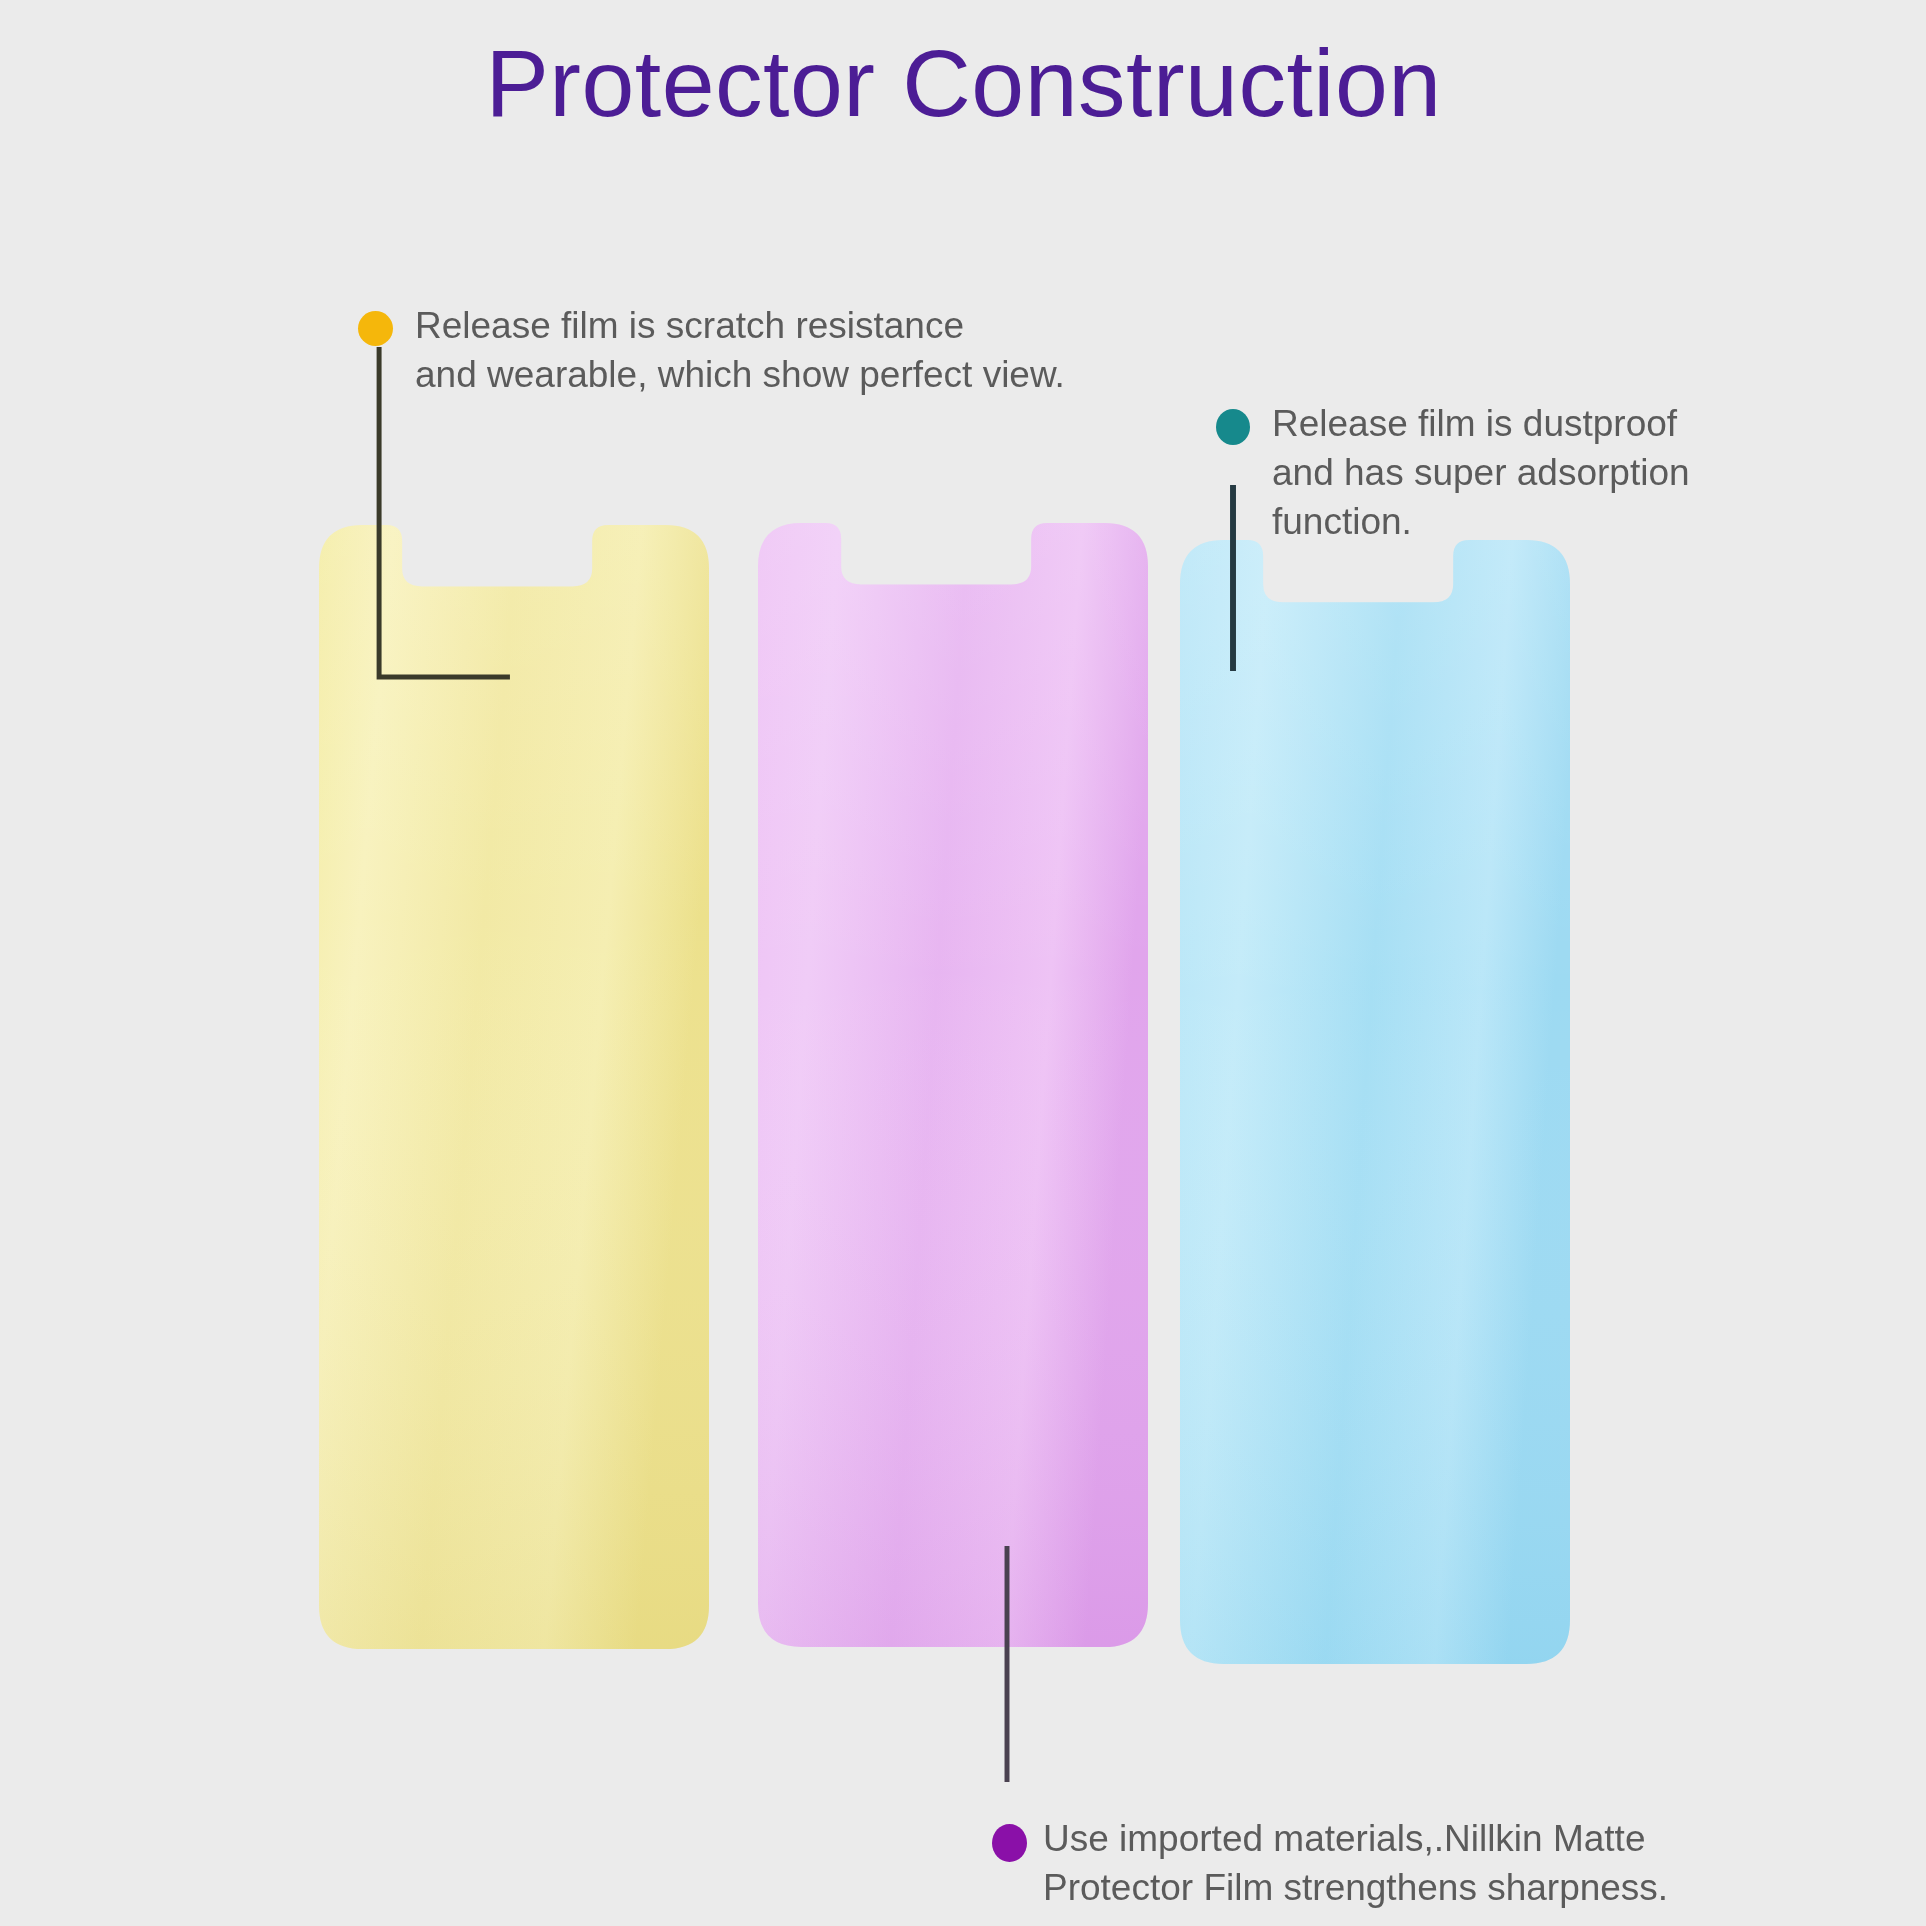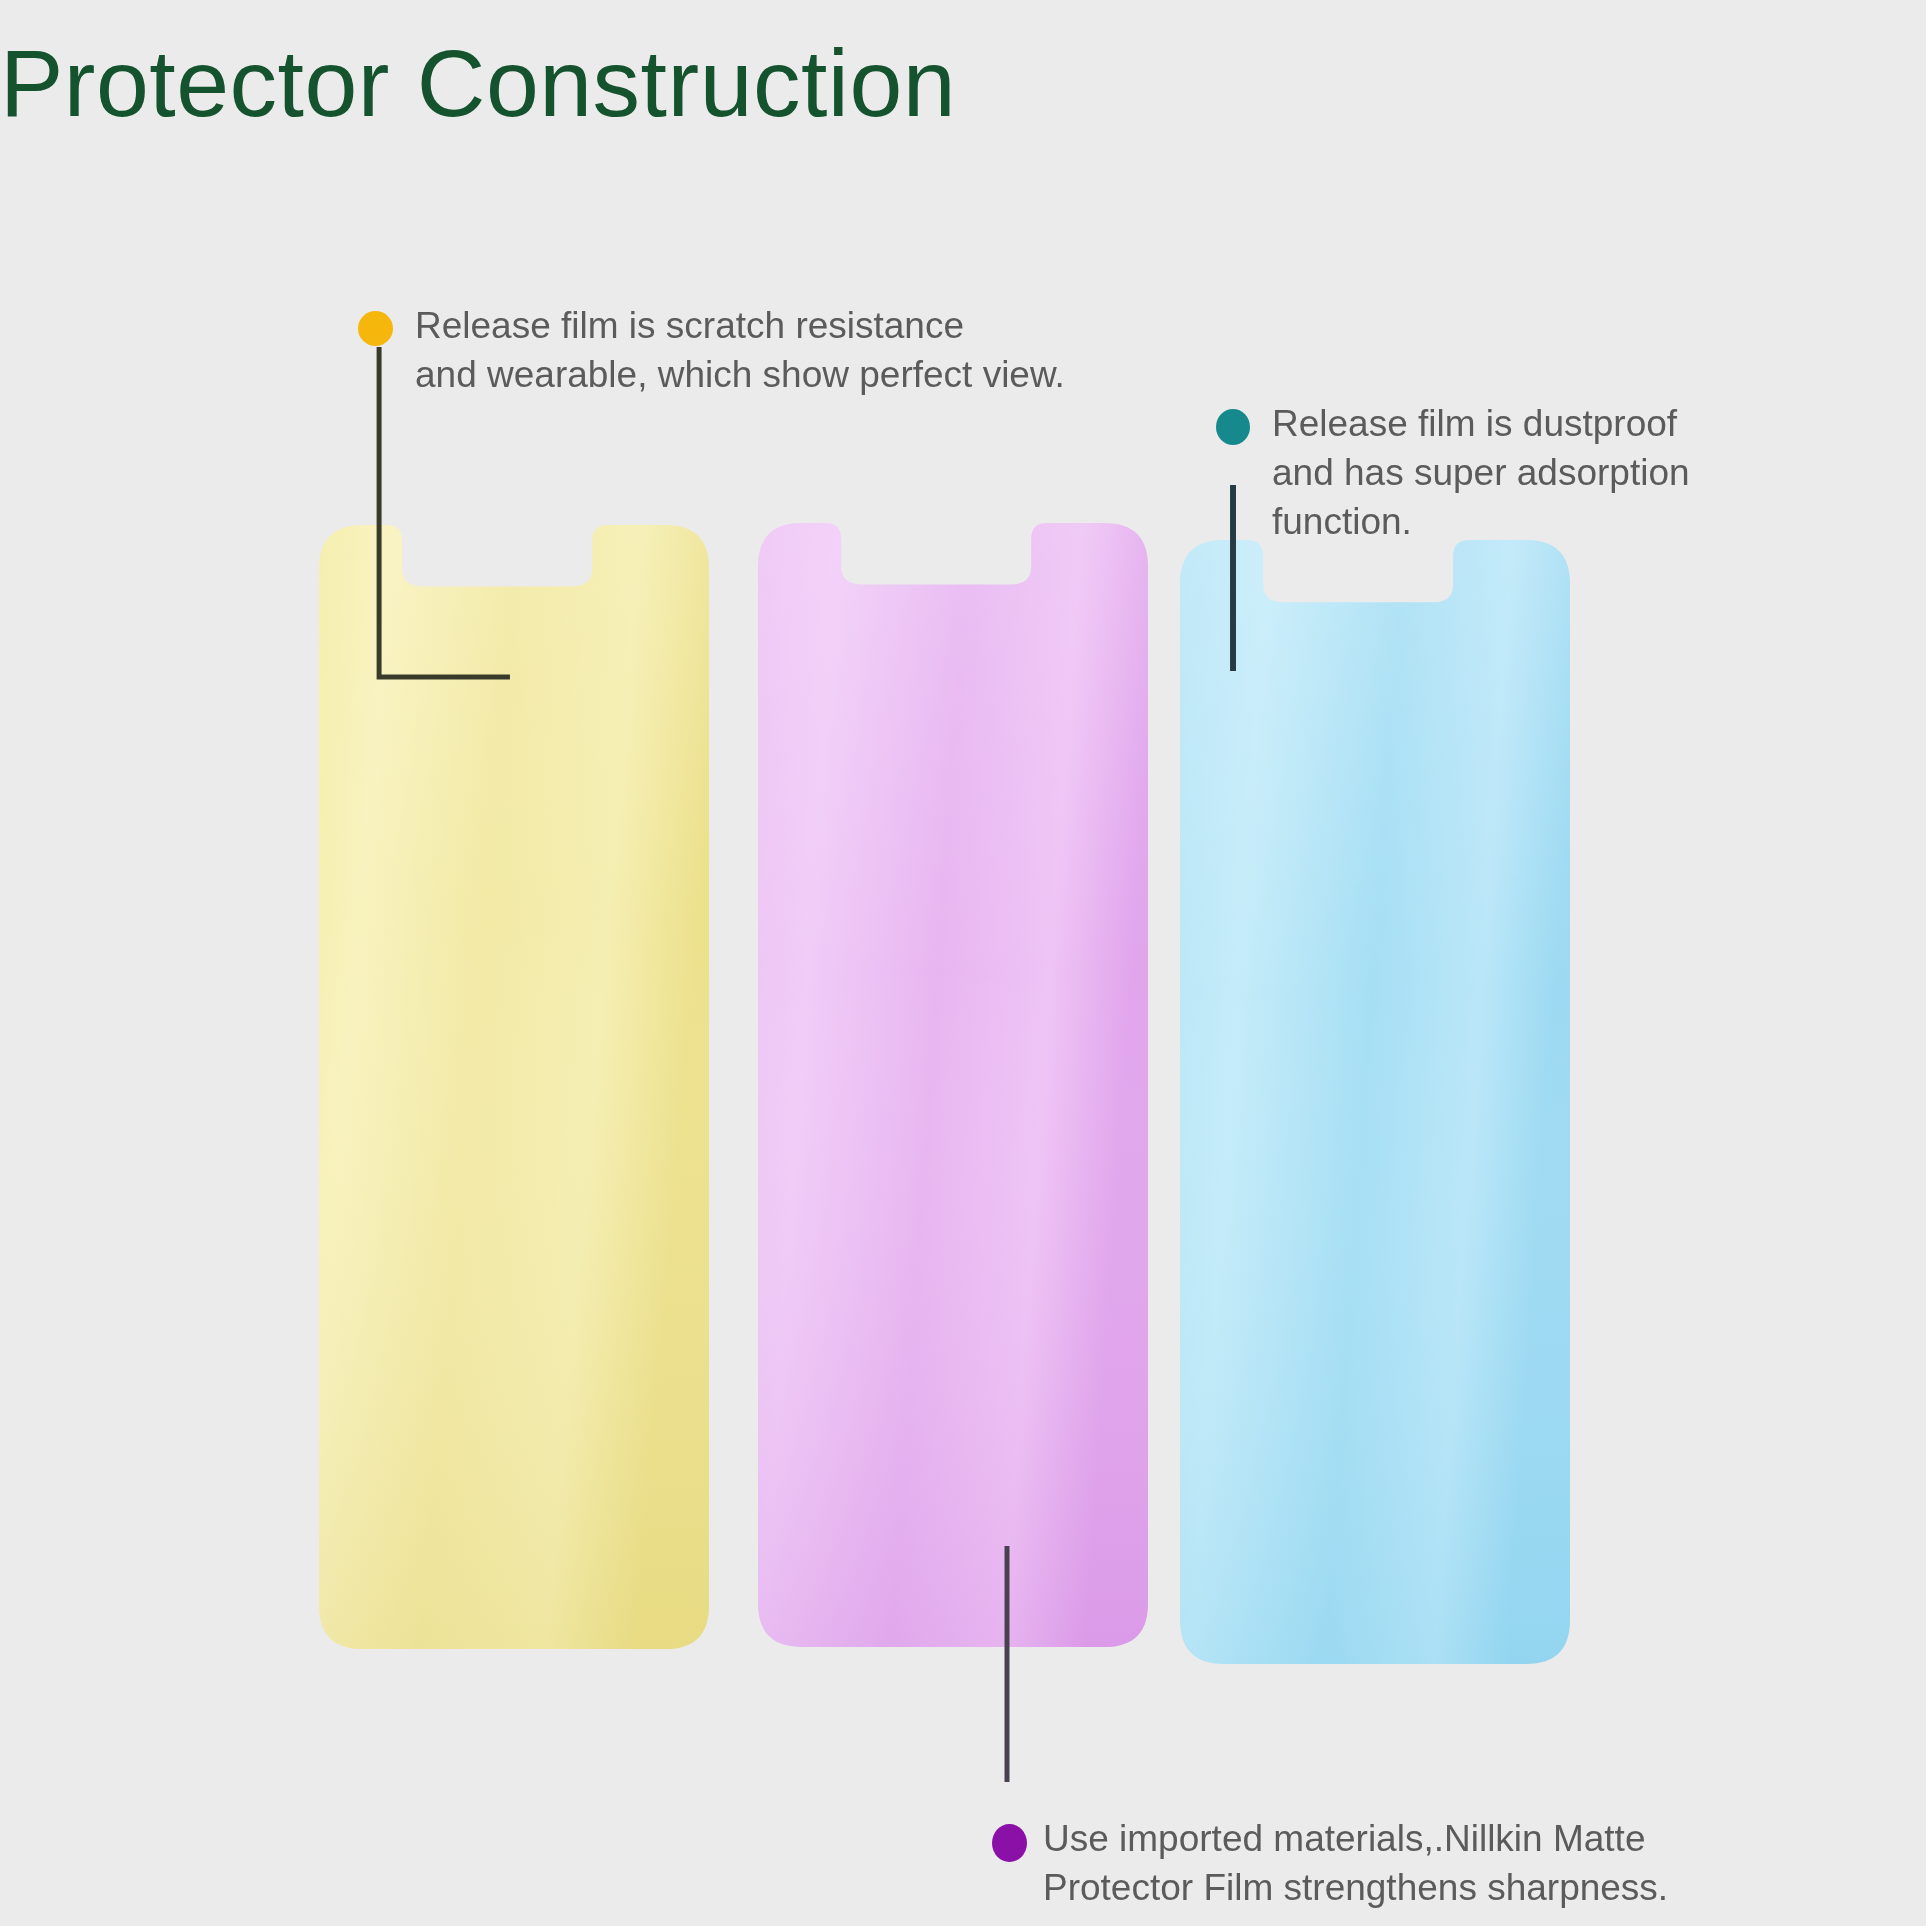--- a/index.html
+++ b/index.html
@@ -20,26 +20,26 @@
     height: 1927px;
     background: #ebebeb;
   }
 
   
   #page-title {
     position: absolute;
     left: 0;
     top: 24px;
     width: 1927px;
-    text-align: left;
+    text-align: center;
     font-size: 95px;
     line-height: 119px;
     font-weight: 300;
     letter-spacing: 0.5px;
-    color: #14532d;
+    color: #4c1d95;
     font-family: "Liberation Sans", "DejaVu Sans", sans-serif;
     white-space: nowrap;
   }
 
   
   .protector {
     position: absolute;
     top: 525px;
     width: 390px;
     height: 1124px;

